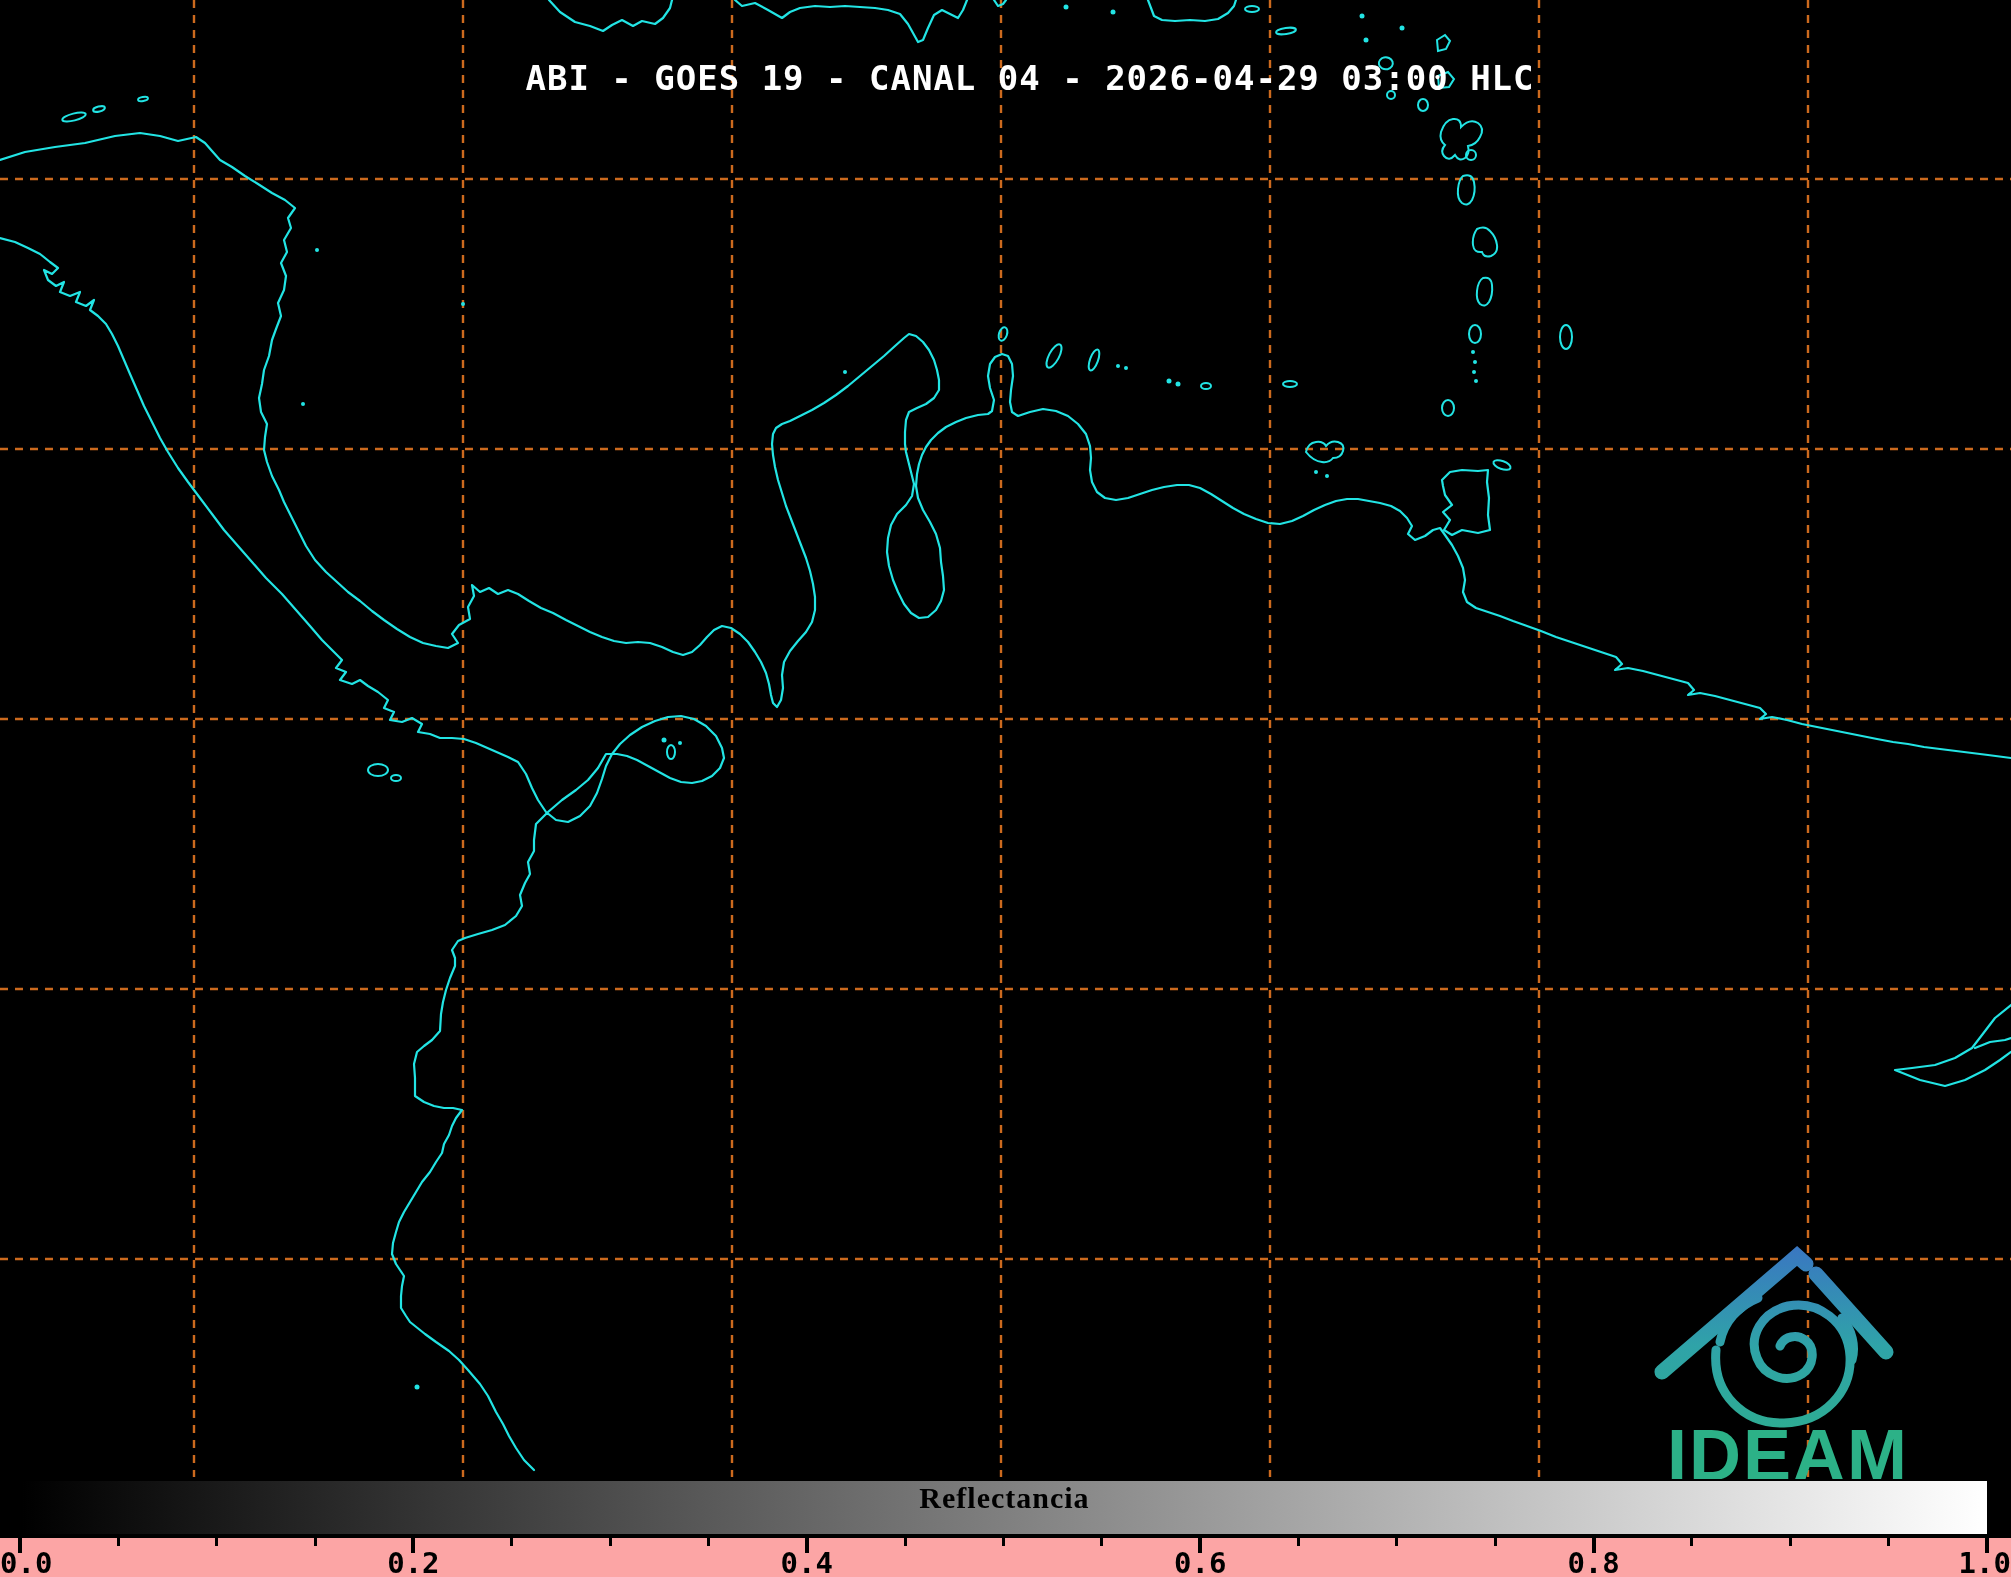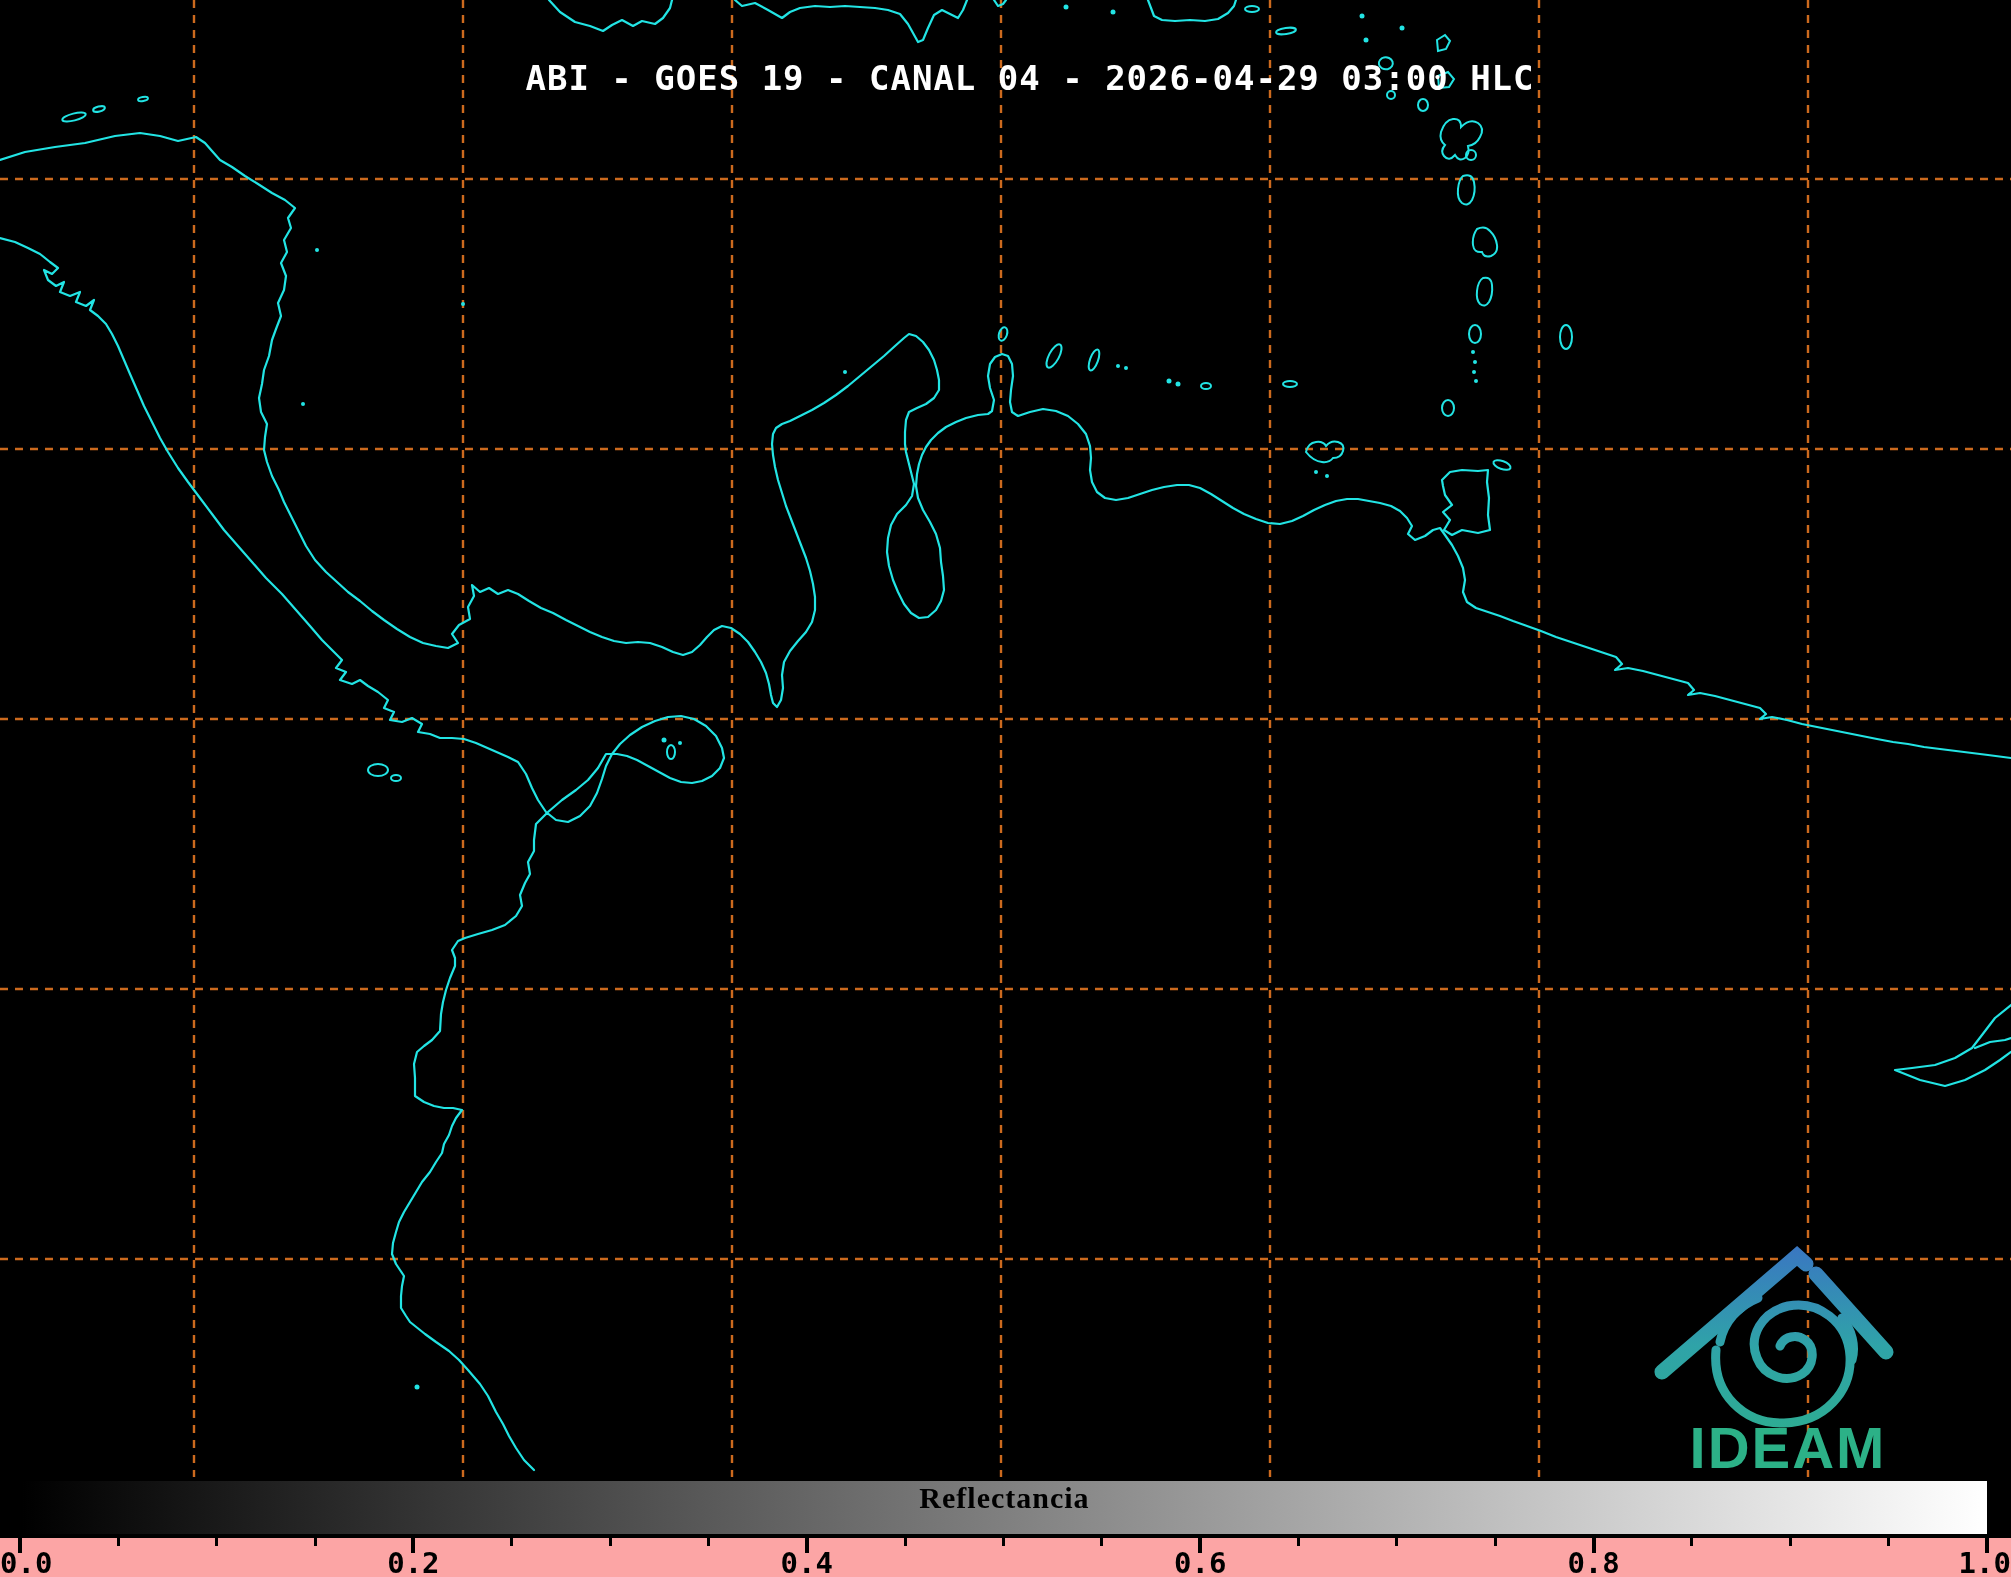--- a/index.html
+++ b/index.html
@@ -15,21 +15,21 @@
     font-size:34px;font-weight:bold;letter-spacing:1px;
   }
   .grid-line{stroke:var(--grid-color,#cc6a1e);stroke-width:2.4;stroke-dasharray:8 7;fill:none;}
   .coast{stroke:var(--coast-color,#22e4e4);stroke-width:2.2;fill:none;stroke-linejoin:round;stroke-linecap:round;}
   .isle{stroke:var(--coast-color,#22e4e4);stroke-width:2;fill:none;}
   .isle-dot{fill:var(--coast-color,#22e4e4);stroke:none;}
   
   .logo-text{
     position:absolute;left:1648px;top:1414px;width:280px;text-align:center;
     font-family:"Liberation Sans","DejaVu Sans",sans-serif;
-    font-size:58px;font-weight:bold;letter-spacing:2px;color:var(--logo-green,#2cb187);
+    font-size:72px;font-weight:bold;letter-spacing:2px;color:var(--logo-green,#2cb187);
   }
   
   .cbar{
     position:absolute;left:20px;top:1479px;width:1965px;height:53px;
     border:2px solid #000;
     background:linear-gradient(to right,var(--cbar-start,#000),var(--cbar-end,#fff));
     display:flex;align-items:flex-start;justify-content:center;font-family:Liberation Serif, serif;
   }
   .cbar-label{font-size:30px;font-weight:bold;color:#000;letter-spacing:1px;}
   .tickstrip{position:absolute;left:0;top:1538px;width:2011px;height:39px;background:#fca5a5;}

